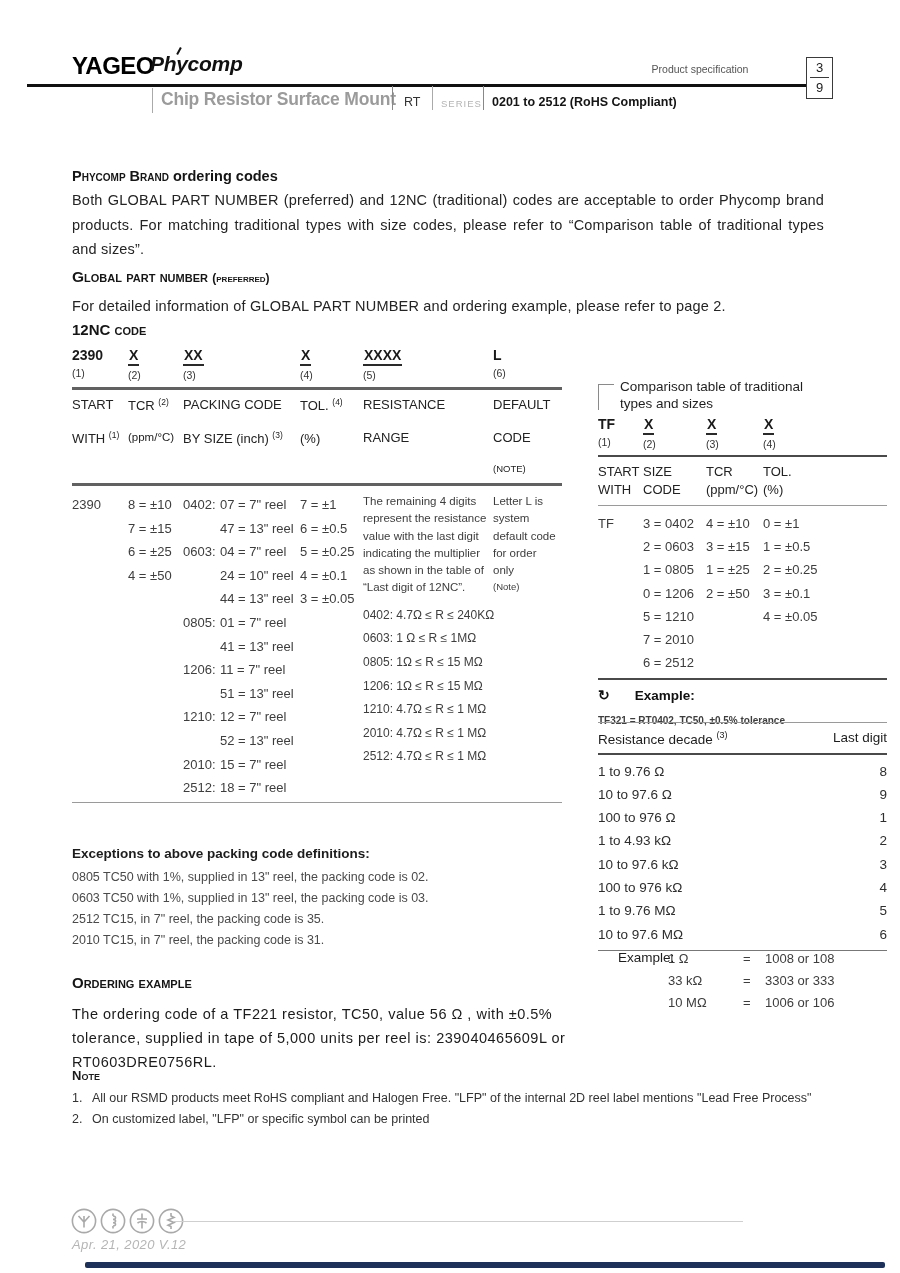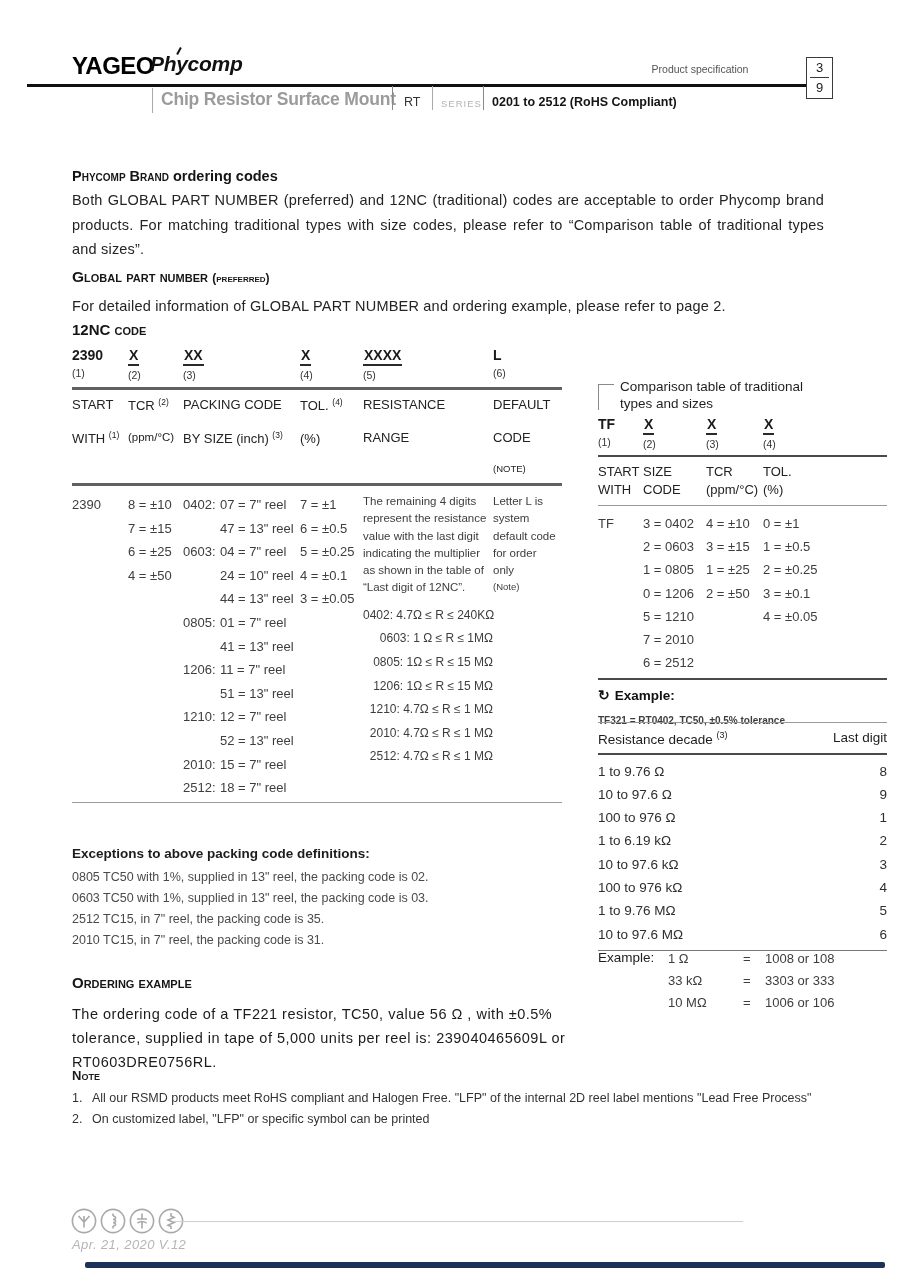--- a/index.html
+++ b/index.html
@@ -46,34 +46,34 @@
   .thead{display:flex;font-size:13px;color:#222;}
   .thead .l2{margin-top:18px;}
   .thead .tiny{font-size:11.5px;}
   .thead sup{font-size:8.5px;}
   .tbody{display:flex;font-size:13px;color:#3d3d3d;}
   .tcol{flex:0 0 auto;}
   .trow{height:23.6px;line-height:23.6px;white-space:nowrap;}
   .prow{display:flex;}
   .psize{display:inline-block;width:37px;flex:0 0 37px;}
   .rnote{font-size:11.5px;line-height:17.3px;color:#3d3d3d;letter-spacing:0;width:126px;}
-  .rlist{margin-top:7px;font-size:12px;color:#3d3d3d;text-align:right;}
+  .rlist{margin-top:7px;font-size:12px;color:#3d3d3d;}
   .rlist .trow{height:23.6px;}
   .dnote{font-size:11.5px;line-height:17.3px;color:#3d3d3d;width:64px;}
   .dsup{font-size:9.5px;color:#3d3d3d;margin-top:2px;}
 
   
   .cmp-bracket{width:16px;height:26px;border-left:1px solid #8a8a8a;border-top:1px solid #8a8a8a;}
   .cmp-title{font-size:13.5px;color:#1f1f1f;line-height:17px;}
   .crow{display:flex;height:23.2px;line-height:23.2px;font-size:13px;color:#3d3d3d;white-space:nowrap;}
   .ccell{flex:0 0 auto;}
   .c0{width:45px;} .c1{width:63px;} .c2{width:57px;} .c3{width:60px;}
   .cmp-head{display:flex;font-size:13px;color:#222;}
   .cycle{font-weight:bold;font-size:14px;color:#111;margin-right:5px;}
-  .ex-label{font-size:13.5px;font-weight:bold;color:#111;}
+  .ex-label{font-size:13.5px;font-weight:bold;color:#111;margin-left:20px;}
   .ex-text{font-size:10px;color:#3d3d3d;font-weight:bold;}
 
   
   .dec-head{display:flex;justify-content:space-between;font-size:13.5px;color:#1d1d1d;}
   .drow{display:flex;justify-content:space-between;height:23.3px;line-height:23.3px;font-size:13.5px;color:#2e2e2e;}
   .exrow{display:flex;height:21.8px;line-height:21.8px;font-size:13px;color:#3d3d3d;}
   .exv{width:75px;} .exeq{width:22px;} 
 
   
   .exc-line{font-size:12.5px;color:#4a4a4a;height:21px;line-height:21px;white-space:nowrap;}
@@ -357,21 +357,21 @@
         </div>
         <div class="drow">
           <span>10 to 97.6 Ω</span>
           <span>9</span>
         </div>
         <div class="drow">
           <span>100 to 976 Ω</span>
           <span>1</span>
         </div>
         <div class="drow">
-          <span>1 to 6.19 kΩ</span>
+          <span>1 to 4.93 kΩ</span>
           <span>2</span>
         </div>
         <div class="drow">
           <span>10 to 97.6 kΩ</span>
           <span>3</span>
         </div>
         <div class="drow">
           <span>100 to 976 kΩ</span>
           <span>4</span>
         </div>

